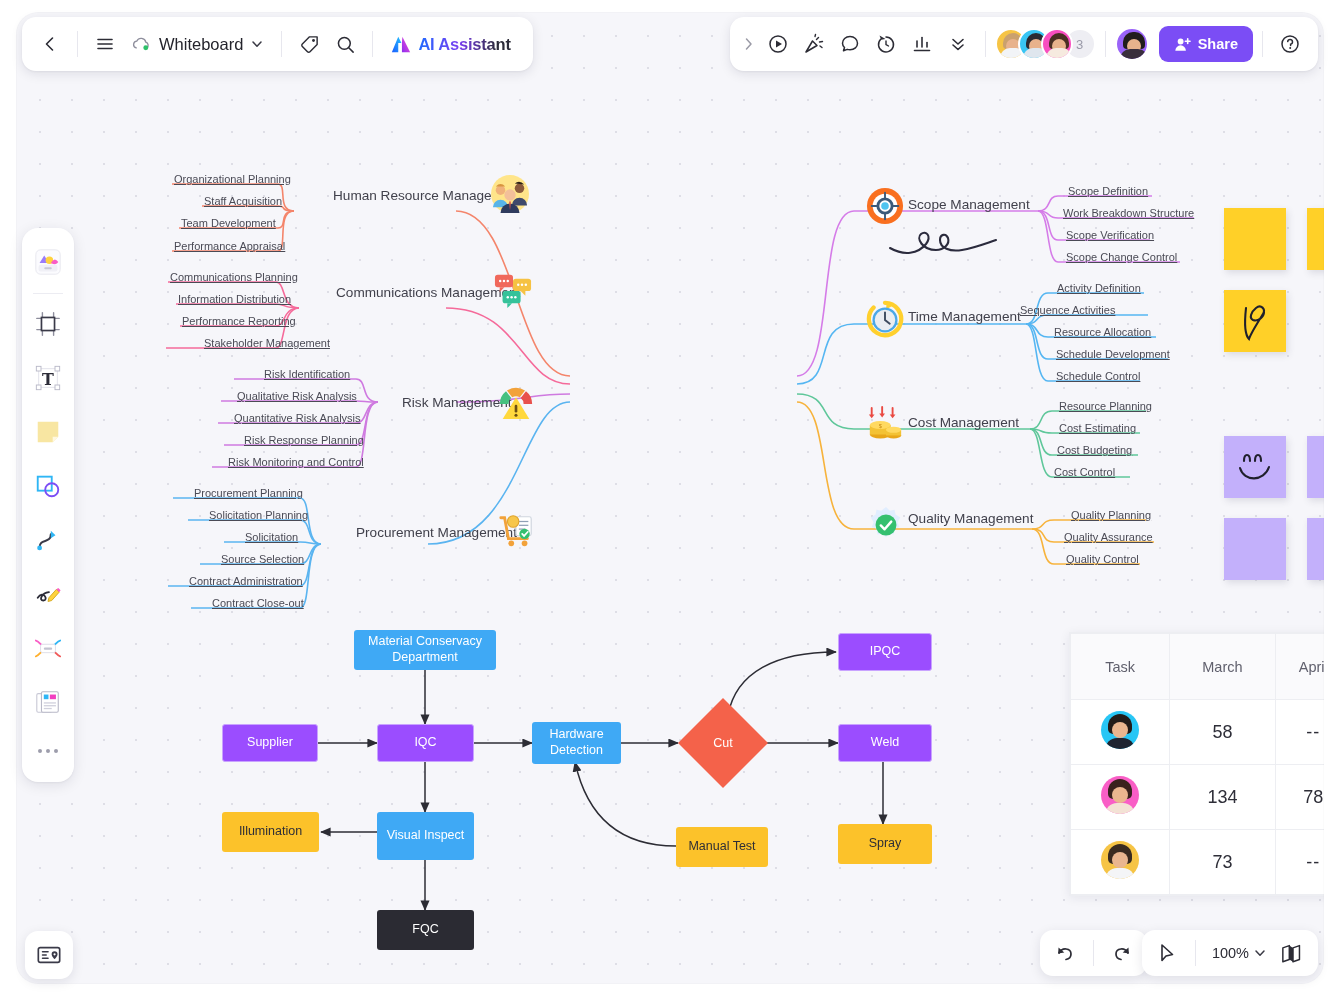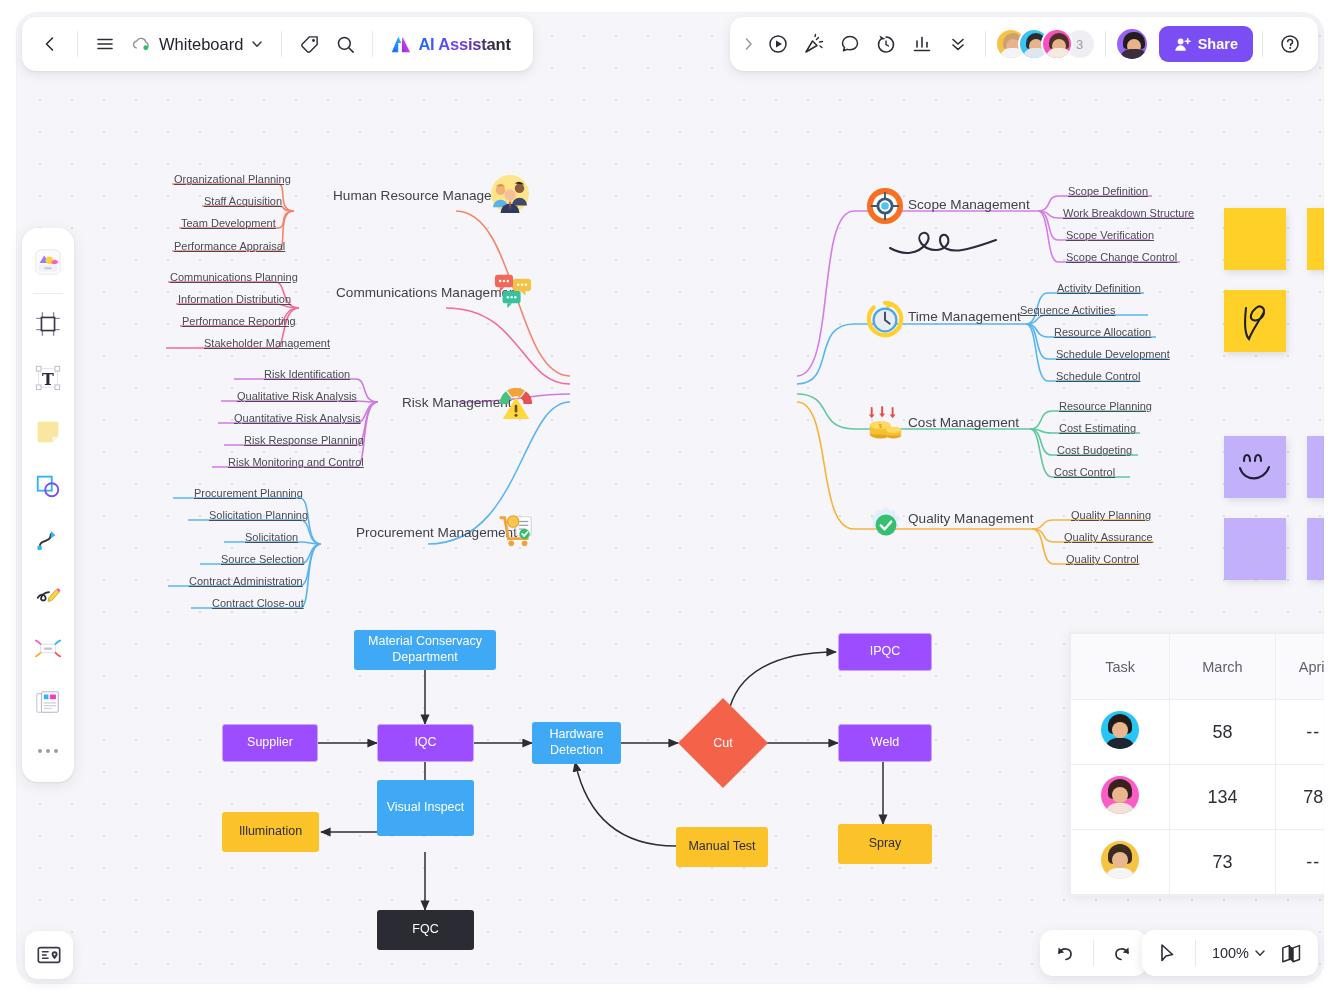--- a/index.html
+++ b/index.html
@@ -540,21 +540,21 @@
       <div class="fc-node n-blue" style="left:338px;top:618px;width:142px;height:40px;">Material Conservacy Department</div>
       <div class="fc-node n-purple" style="left:206px;top:712px;width:96px;height:38px;">Supplier</div>
       <div class="fc-node n-purple" style="left:361px;top:712px;width:97px;height:38px;">IQC</div>
       <div class="fc-node n-blue" style="left:516px;top:710px;width:89px;height:42px;">Hardware Detection</div>
       <div class="fc-diamond" style="left:662px;top:686px;width:90px;height:90px;clip-path:polygon(50% 0,100% 50%,50% 100%,0 50%);">Cut</div>
       <div class="fc-node n-purple" style="left:822px;top:621px;width:94px;height:38px;">IPQC</div>
       <div class="fc-node n-purple" style="left:822px;top:712px;width:94px;height:38px;">Weld</div>
       <div class="fc-node n-amber" style="left:822px;top:812px;width:94px;height:40px;">Spray</div>
       <div class="fc-node n-amber" style="left:660px;top:815px;width:92px;height:40px;">Manual Test</div>
       <div class="fc-node n-amber" style="left:206px;top:800px;width:97px;height:40px;">Illumination</div>
-      <div class="fc-node n-blue" style="left:361px;top:768px;width:97px;height:56px;">Visual Inspect</div>
+      <div class="fc-node n-blue" style="left:361px;top:800px;width:97px;height:48px;">Visual Inspect</div>
       <div class="fc-node n-dark" style="left:361px;top:898px;width:97px;height:40px;">FQC</div>
     </div>
 
     <div class="tbl">
       <table>
         <thead>
           <tr>
             <th>Task</th>
             <th>March</th>
             <th>April</th>

